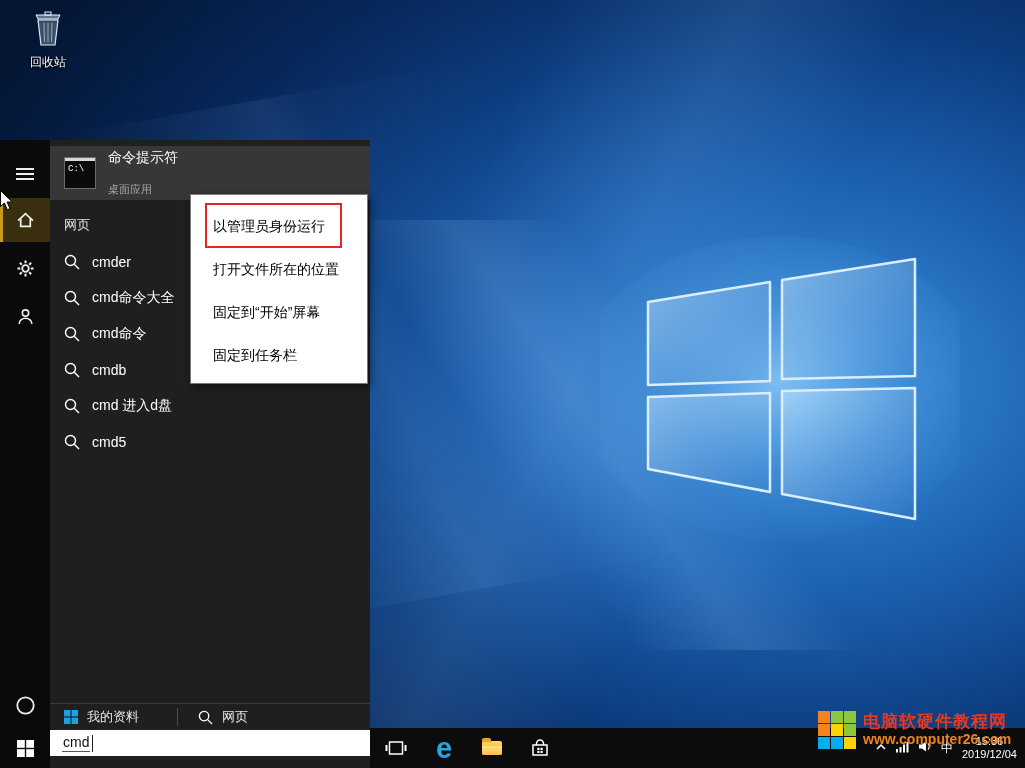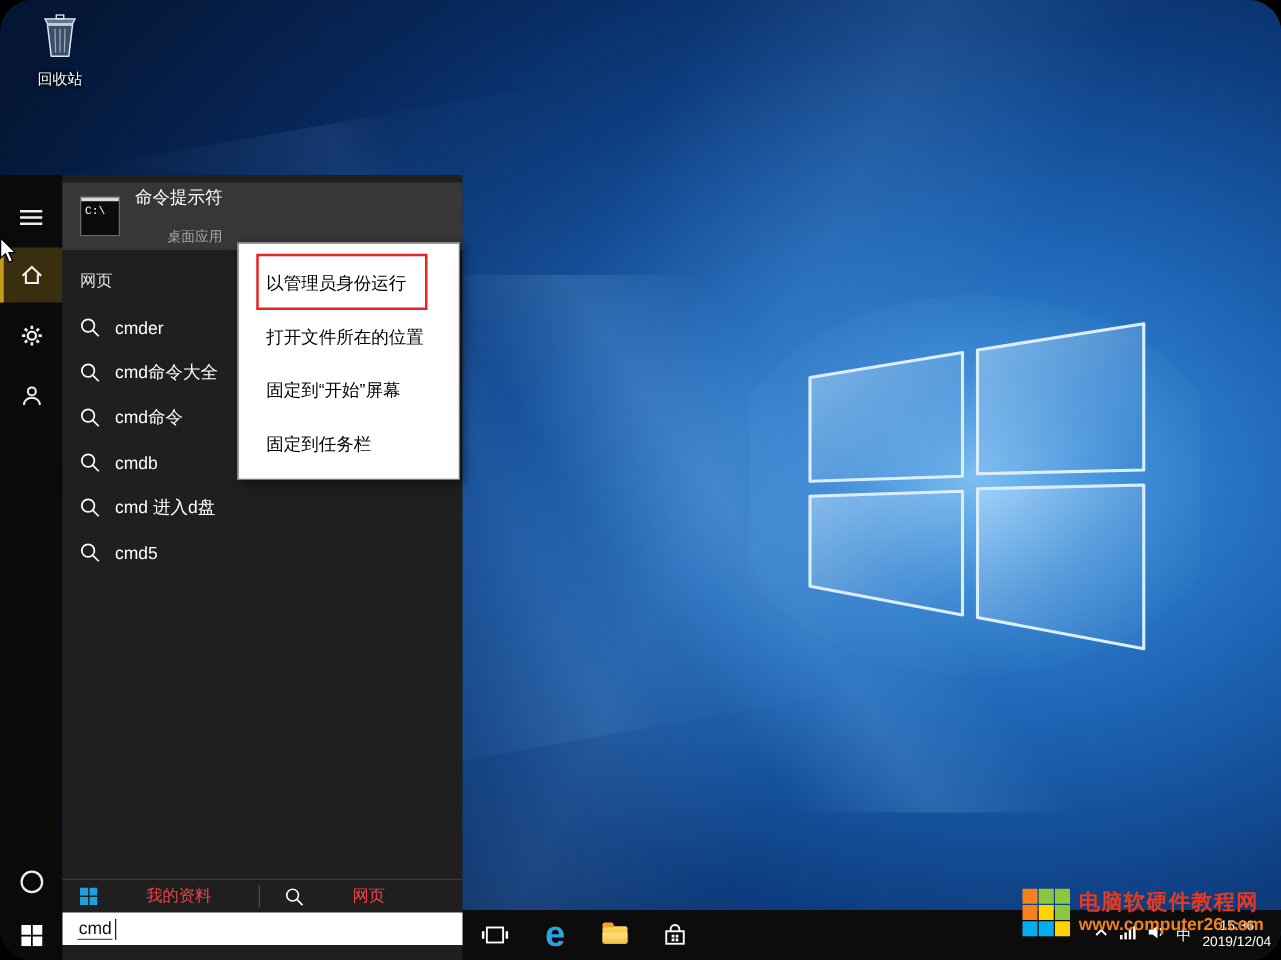--- a/index.html
+++ b/index.html
@@ -1,18 +1,18 @@
 <!DOCTYPE html>
 <html><head>
 <meta charset="utf-8">
 <style>
   * { margin:0; padding:0; box-sizing:border-box; }
   html,body { width:1025px; height:768px; }
   body { font-family:"Liberation Sans","DejaVu Sans",sans-serif; background:#000; overflow:hidden; }
-  #screen { position:relative; width:1025px; height:768px; overflow:hidden; background:#041634;border-radius:26px; }
+  #screen { position:relative; width:1025px; height:768px; overflow:hidden; background:#041634; }
 
   
   .wallpaper { position:absolute; inset:0;
     background: radial-gradient(900px 650px at 78% 50%, #3f95e0 0%, #1d64b4 30%, #0d3d80 55%, #07275a 75%, #041634 100%); }
   .ray { position:absolute; pointer-events:none; }
   .ray-a { left:-80px; top:80px; width:950px; height:520px; transform:rotate(-10deg);
     background:linear-gradient(75deg, transparent 30%, rgba(130,190,250,.10) 48%, rgba(130,190,250,.03) 52%, transparent 68%); }
   .ray-b { left:120px; top:0; width:905px; height:768px;
     background:linear-gradient(115deg, transparent 35%, rgba(150,205,255,.12) 50%, transparent 63%); }
   .ray-c { left:280px; top:220px; width:640px; height:430px;
@@ -42,33 +42,33 @@
   .side-item { position:absolute; left:0; width:50px; height:44px; display:flex; align-items:center; justify-content:center; }
   .side-item.active { background:rgba(199,154,27,.25); box-shadow:inset 3px 0 0 #c79a1b; }
   .content { position:absolute; left:50px; top:0; width:320px; height:628px; background:#1f1f1f; }
 
   .result-row { position:absolute; left:0; top:6px; width:320px; height:54px; background:#373737;
     display:flex; align-items:center; padding-left:14px; gap:12px; }
   .cmd-icon { width:32px; height:32px; background:#0b0b0b; border:1px solid #6b6b6b; position:relative; flex:0 0 auto; }
   .cmd-icon::before { content:""; position:absolute; top:0; left:0; right:0; height:3px; background:#d9d9d9; }
   .cmd-icon span { position:absolute; left:3px; top:6px; font-family:"Liberation Mono","DejaVu Sans Mono",monospace;
     font-size:9px; color:#fff; }
-  .result-text { display:flex; flex-direction:column; gap:15px;align-items:flex-end; }
+  .result-text { display:flex; flex-direction:column; gap:15px; }
   .result-title { font-size:14px; color:#fff; }
   .result-sub { font-size:11px; color:#a6a6a6; }
 
   .section-header { position:absolute; left:14px; top:76px; font-size:13px; color:#e0e0e0; }
   .sugg-list { position:absolute; left:0; top:104px; width:320px; }
   .sugg-row { height:36px; display:flex; align-items:center; padding-left:14px; gap:12px; }
   .sugg-label { font-size:14px; color:#fff; }
 
   .panel-footer { position:absolute; left:0; top:563px; width:320px; height:27px; border-top:1px solid #3a3a3a;
     display:flex; align-items:center; }
   .foot-btn { display:flex; align-items:center; gap:9px; height:27px; padding:0 14px; }
-  .foot-label { font-size:13px; color:#ef4444;margin-left:30px; }
+  .foot-label { font-size:13px; color:#e5e5e5; }
   .foot-div { width:1px; height:18px; background:#4a4a4a; margin-left:24px; margin-right:6px; }
 
   .search-box { position:absolute; left:0; top:590px; width:320px; height:26px; background:#fff;
     display:flex; align-items:center; padding-left:12px; }
   .search-value { font-size:14px; color:#111; border-bottom:1px solid #555; padding:0 1px 1px 1px; }
   .caret { width:1px; height:17px; background:#222; margin-left:2px; }
 
   
   .ctx { position:absolute; left:190px; top:150px; width:178px; height:190px; background:#fff;
     border:1px solid #787878; box-shadow:3px 3px 8px rgba(0,0,0,.45); padding-top:10px;margin-top:44px; }

